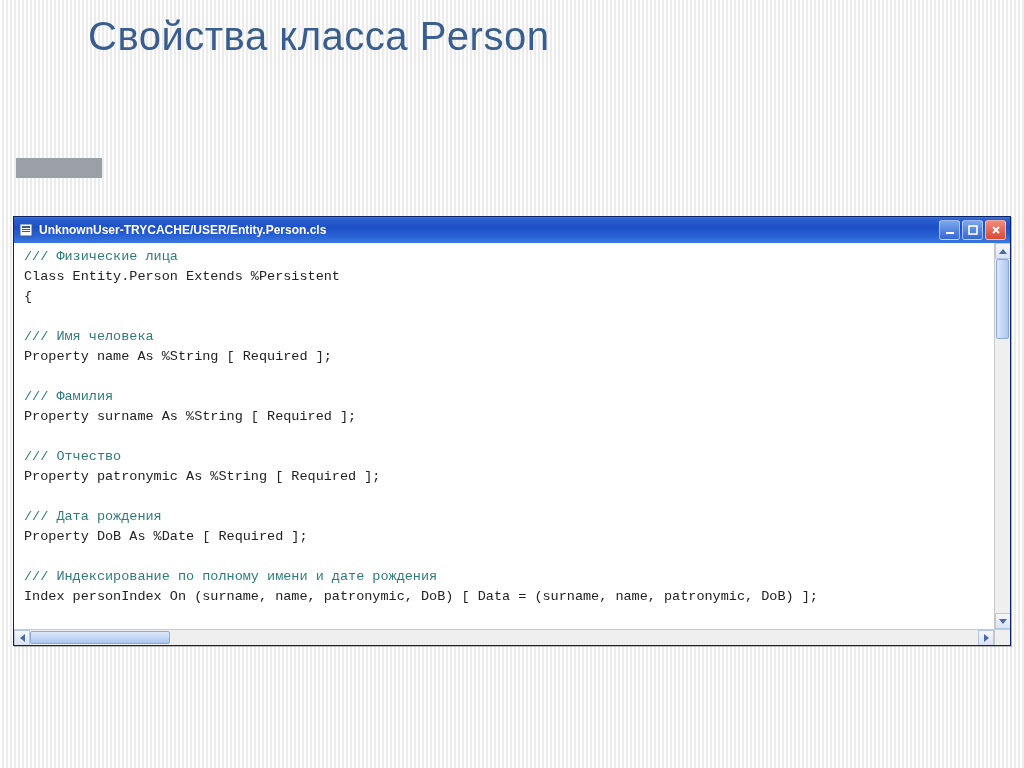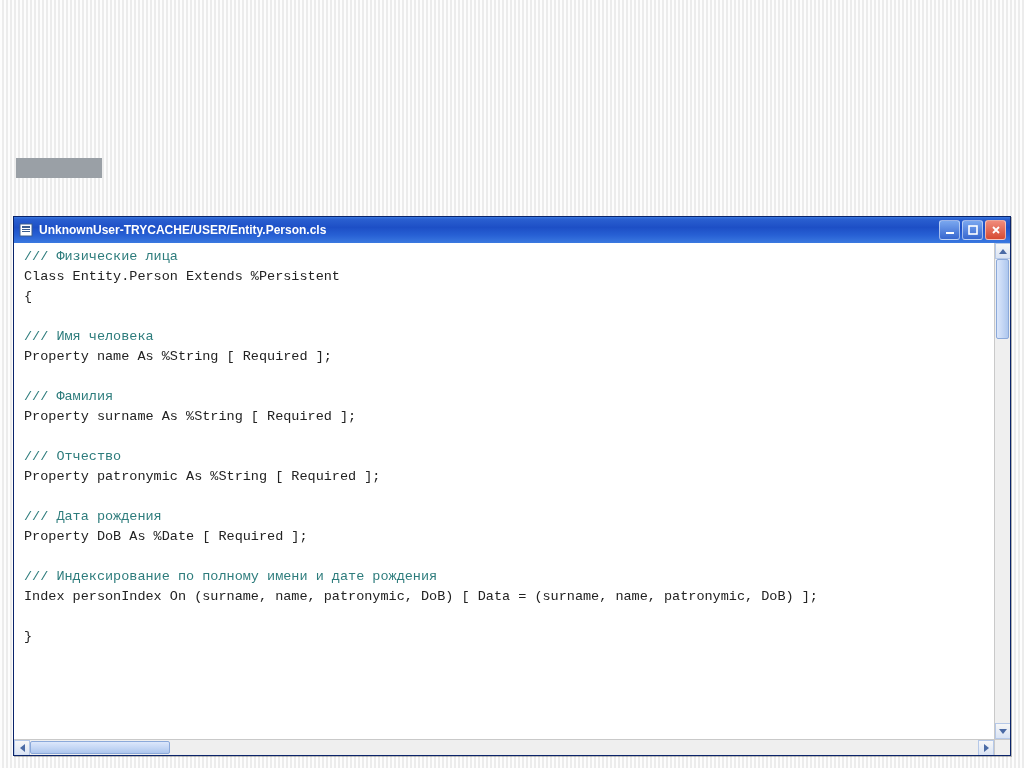--- a/index.html
+++ b/index.html
@@ -29,21 +29,21 @@
   .accent-bar {
     position: absolute;
     left: 16px; top: 158px;
     width: 86px; height: 20px;
     background: #9aa0a6;
   }
   .window {
     position: absolute;
     left: 13px; top: 216px;
     width: 998px;
-    height: 540px;
+    height: 430px;
     background: #fff;
     border: 1px solid #0a246a;
     box-shadow: 1px 1px 0 rgba(0,0,0,.25);
     display: flex;
     flex-direction: column;
   }
   .titlebar {
     height: 26px;
     background: linear-gradient(to bottom,#3b79e0 0%,#2a5fd0 8%,#1d4fc6 40%,#2760d4 70%,#3b79e0 100%);
     display: flex;
@@ -125,20 +125,21 @@
   .arrow { width:0;height:0; }
   .arrow.up { border-left:4px solid transparent;border-right:4px solid transparent;border-bottom:5px solid #4a6aa5;}
   .arrow.down { border-left:4px solid transparent;border-right:4px solid transparent;border-top:5px solid #4a6aa5;}
   .arrow.left { border-top:4px solid transparent;border-bottom:4px solid transparent;border-right:5px solid #4a6aa5;}
   .arrow.right { border-top:4px solid transparent;border-bottom:4px solid transparent;border-left:5px solid #4a6aa5;}
 </style>
 </head>
 <body>
 
 <div class="slide">
+  <div class="title">Свойства класса Person</div>
   <div class="accent-bar"></div>
 
   <div class="window">
     <div class="titlebar">
       <span class="app-icon">
         <svg width="14" height="14" viewBox="0 0 14 14">
           <rect x="1" y="1" width="12" height="12" fill="#fff" stroke="#3a5d8f"></rect>
           <rect x="3" y="3" width="8" height="2" fill="#3a5d8f"></rect>
           <rect x="3" y="6" width="8" height="1" fill="#3a5d8f"></rect>
           <rect x="3" y="8" width="8" height="1" fill="#3a5d8f"></rect>

